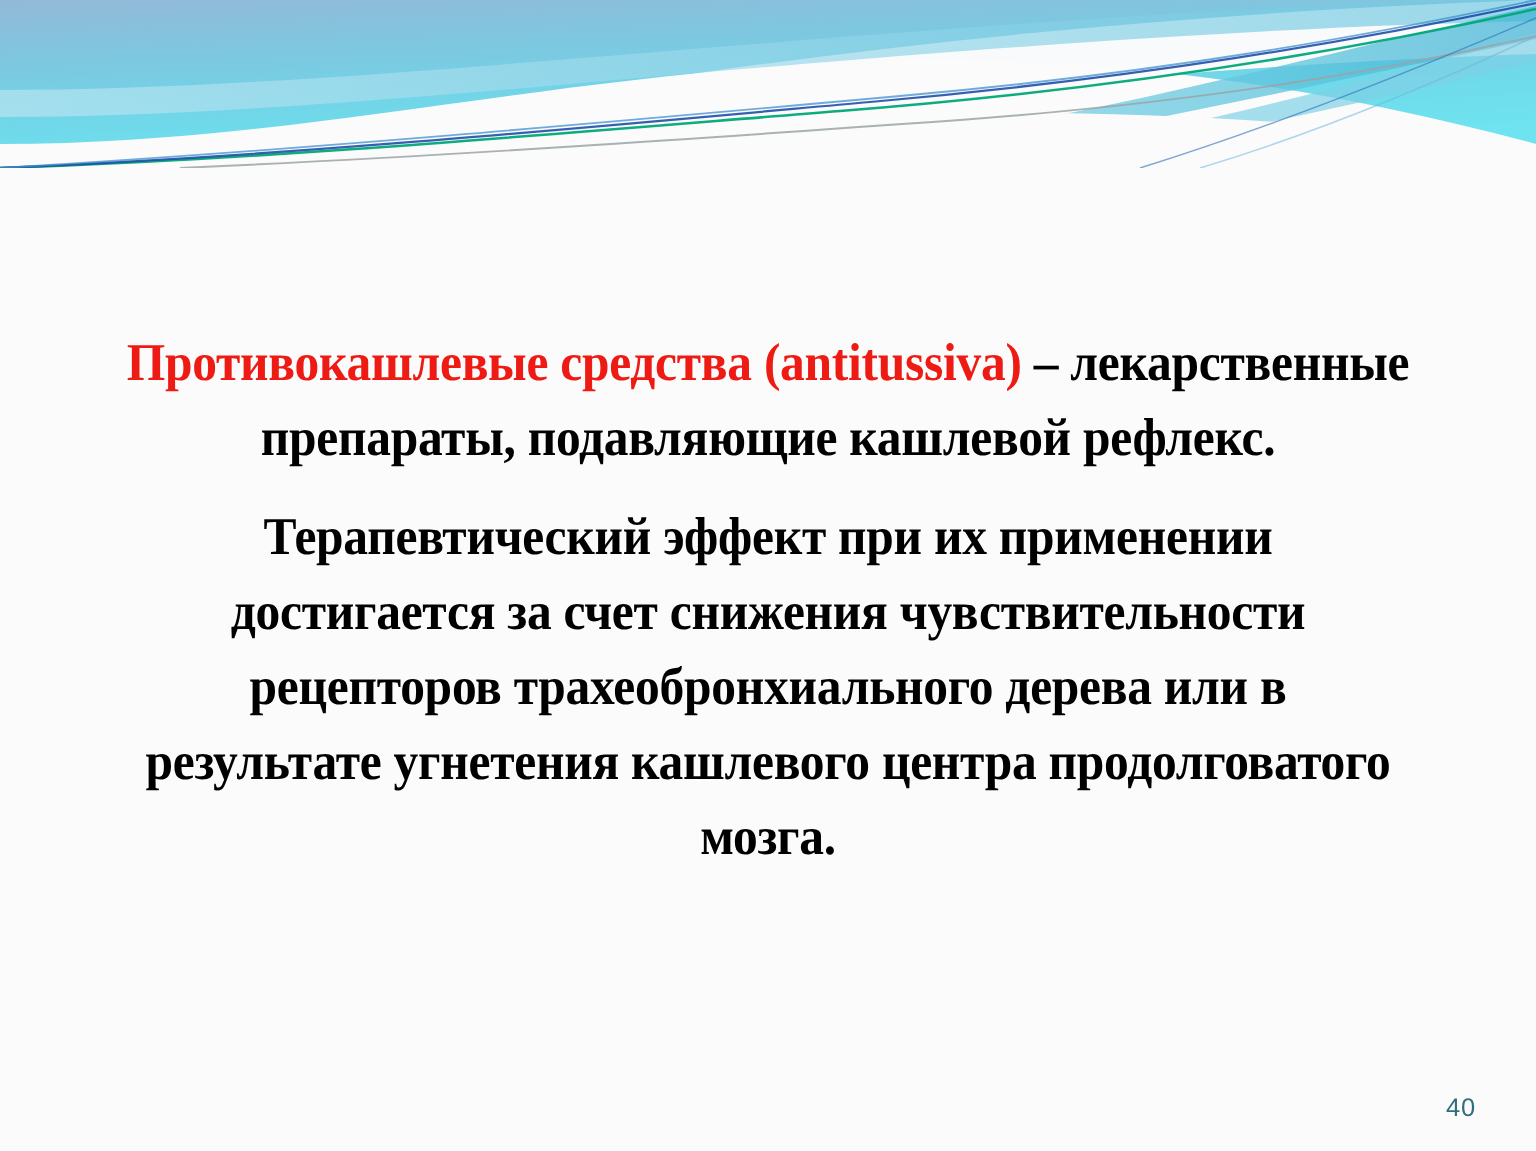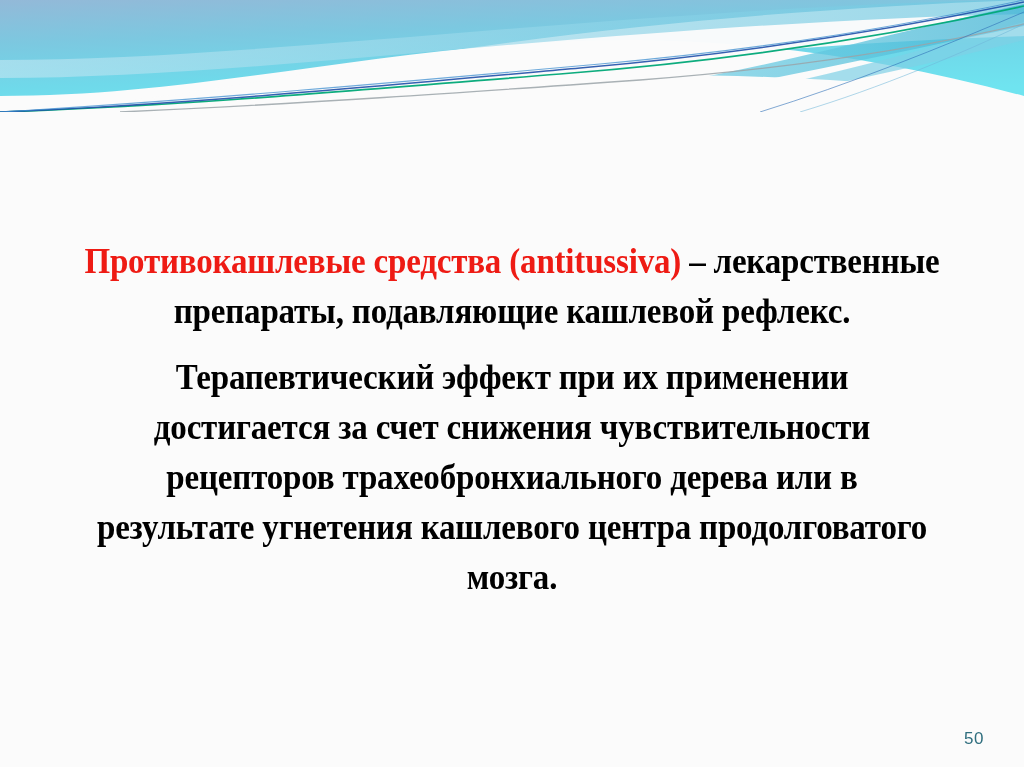--- a/index.html
+++ b/index.html
@@ -40,21 +40,20 @@
     height: 112px;
   }
 
   
   #content-body {
     position: absolute;
     left: 52px;
     top: 216px;
     width: 920px;
     text-align: center;
-    margin-top: 20px;
   }
 
   .paragraph {
     color: #000000;
     font-family: "Liberation Serif", "DejaVu Serif", serif;
     font-weight: bold;
     font-size: 35.5px;
     line-height: 50px;
     letter-spacing: -0.2px;
     text-align: center;
@@ -141,15 +140,15 @@
   </div>
 
   <div id="content-body">
 
     <p class="paragraph" id="paragraph-definition"><span class="term-highlight">Противокашлевые средства (antitussiva)</span><span> – лекарственные препараты, подавляющие кашлевой рефлекс.</span></p>
 
     <p class="paragraph" id="paragraph-mechanism">Терапевтический эффект при их применении достигается за счет снижения чувствительности рецепторов трахеобронхиального дерева или в результате угнетения кашлевого центра продолговатого мозга.</p>
 
   </div>
 
-  <div id="page-number">50</div>
+  <div id="page-number">40</div>
 
 </div>
 
 </body></html>

